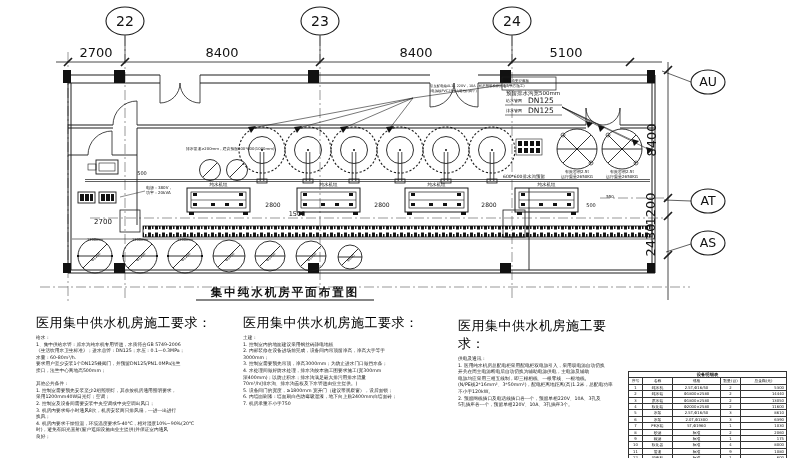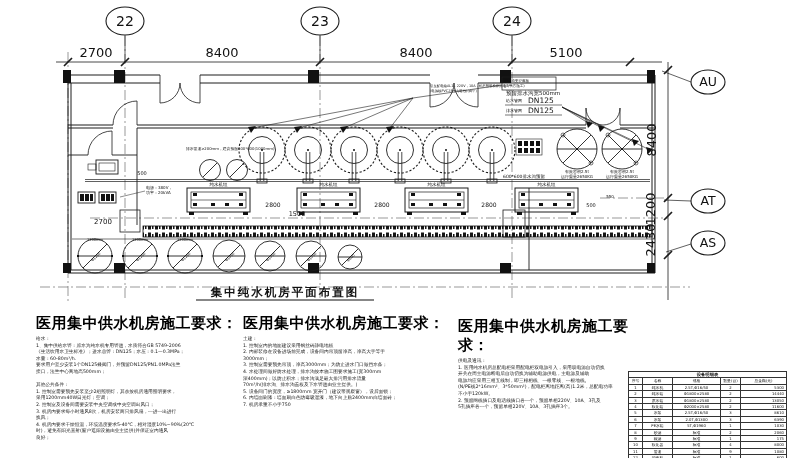--- a/index.html
+++ b/index.html
@@ -1,20 +1,20 @@
 <!DOCTYPE html>
 <html><head>
 <meta charset="utf-8">
 <style>
   html,body{margin:0;padding:0;background:#e8e8e8;}
   .sheet{position:relative;width:789px;height:458px;background:#ffffff;overflow:hidden;
          font-family:"DejaVu Sans",sans-serif;color:#111;}
   svg text{font-family:"DejaVu Sans",sans-serif;fill:#111;}
   .notes{position:absolute;}
-  .notes h3{font-size:15px;font-weight:bold;margin:0 0 3px 0;letter-spacing:.5px;color:#000;}
+  .notes h3{font-size:13px;font-weight:normal;margin:0 0 3px 0;letter-spacing:.5px;color:#000;}
   .notes .ln{font-size:4.7px;line-height:1.4;min-height:6.6px;white-space:nowrap;color:#222;}
   .equip{position:absolute;left:628px;top:371px;width:158px;border-collapse:collapse;
          font-size:3.8px;color:#111;table-layout:fixed;}
   .equip td,.equip th{border:0.5px solid #333;padding:0 1px;height:5.4px;line-height:5.4px;
          text-align:center;overflow:hidden;white-space:nowrap;font-weight:normal;}
   .equip .ttl{font-weight:bold;font-size:4.3px;}
   .equip .num{text-align:right;padding-right:2px;}
 </style>
 </head>
 <body>

